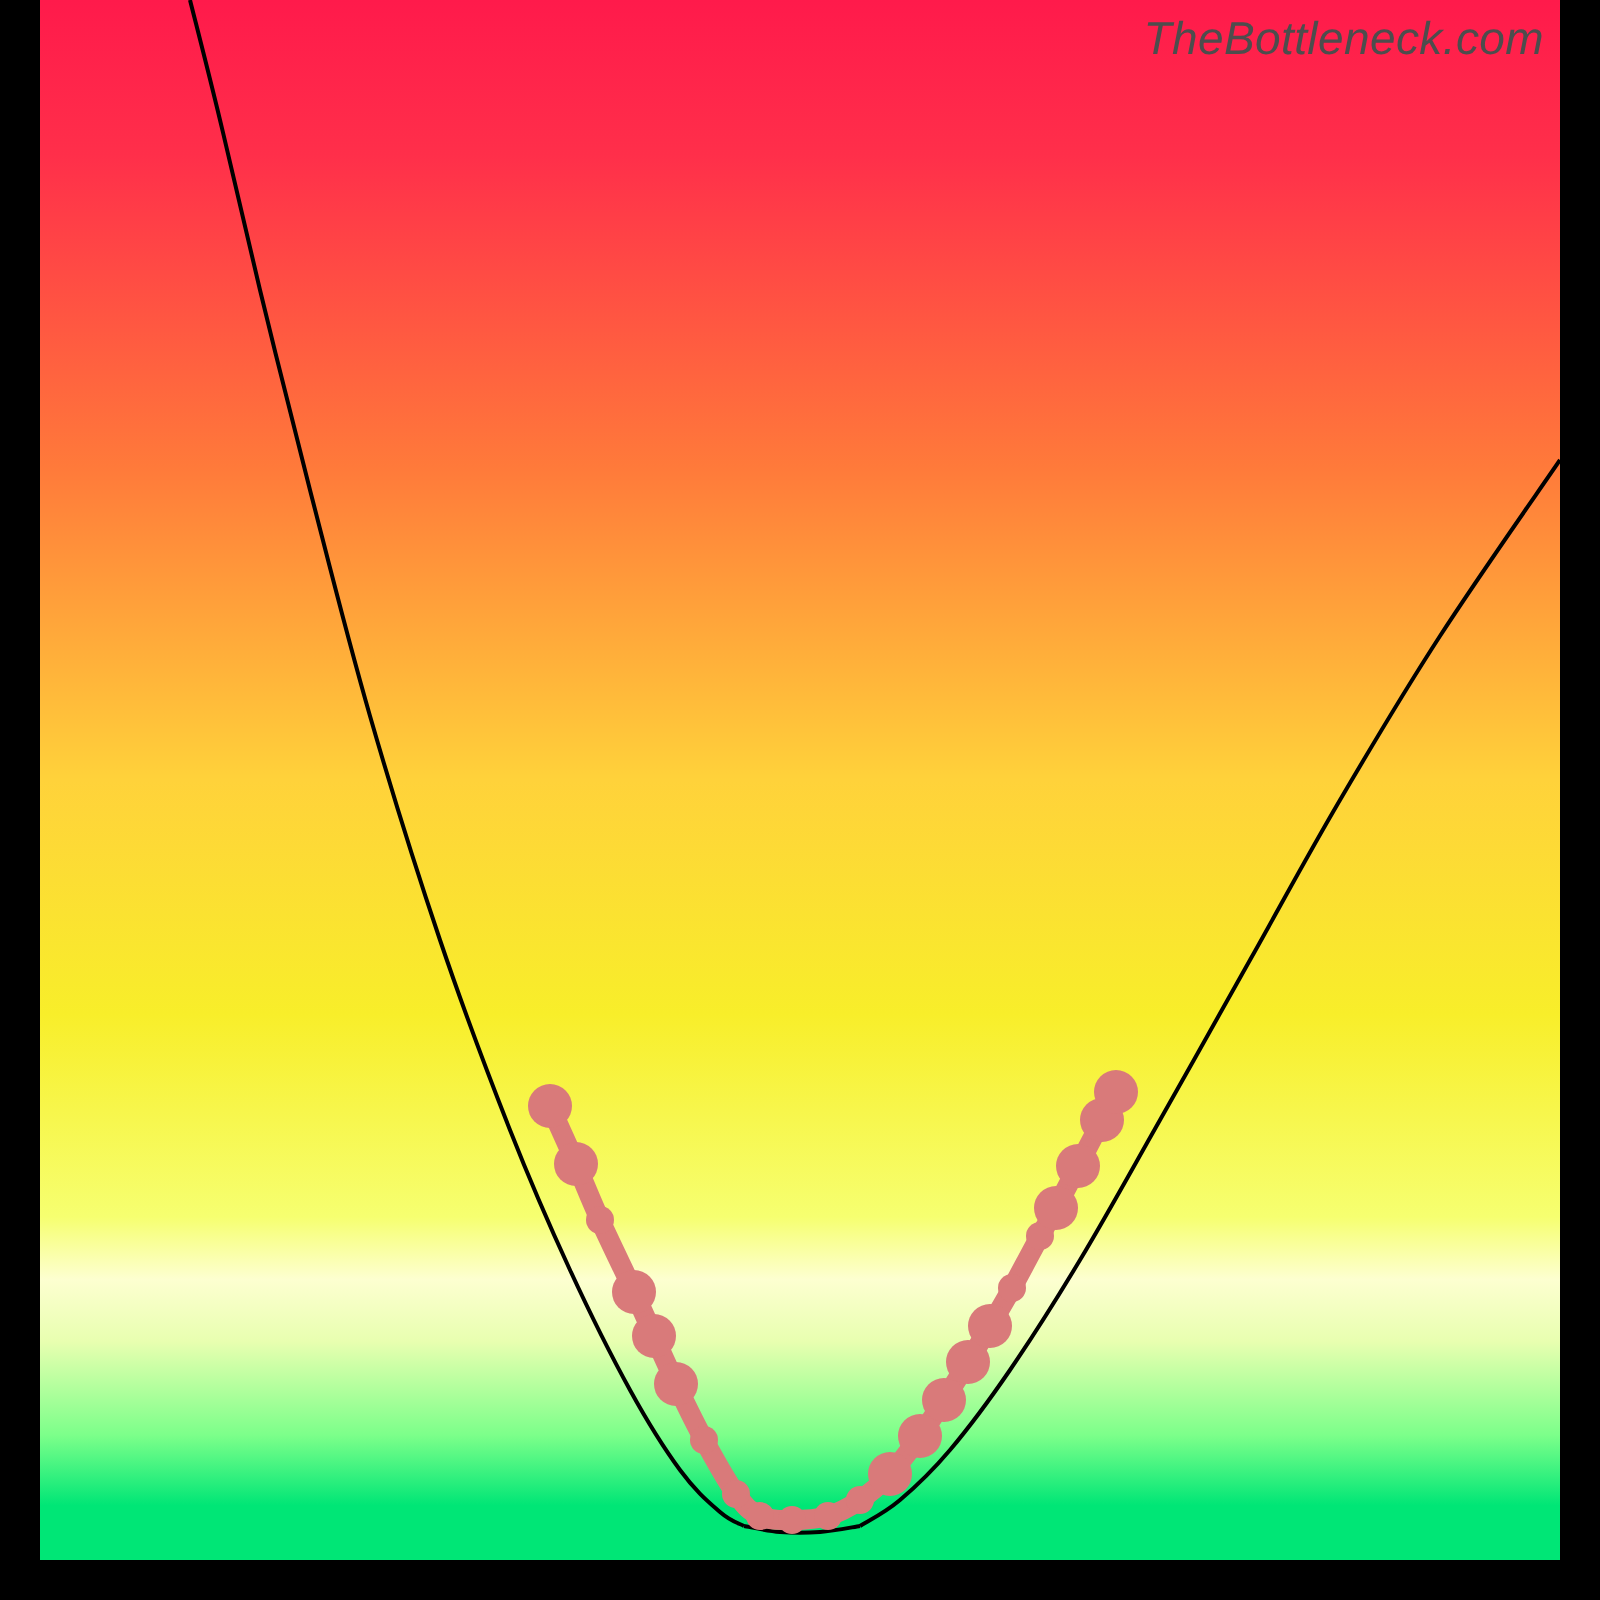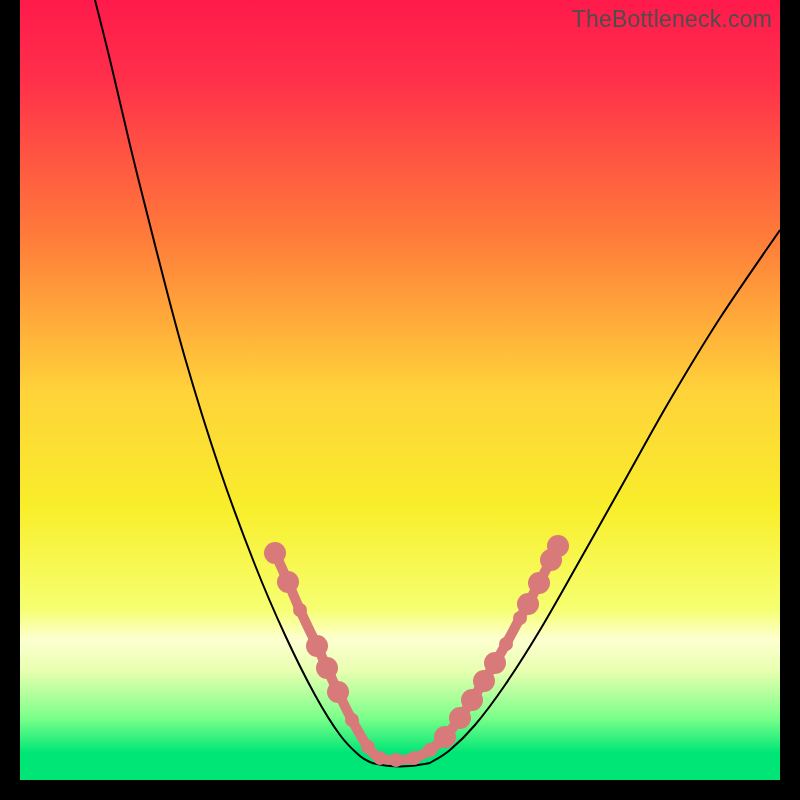--- a/index.html
+++ b/index.html
@@ -11,20 +11,21 @@
     overflow: hidden;
     font-family: Arial, Helvetica, sans-serif;
   }
   .frame {
     position: absolute;
     left: 20px;
     top: 0;
     width: 760px;
     height: 780px;
     background: #000;
+    font-style: italic;
   }
   .plot {
     position: absolute;
     left: 0;
     top: 0;
     width: 760px;
     height: 780px;
   }
   .watermark {
     position: absolute;

